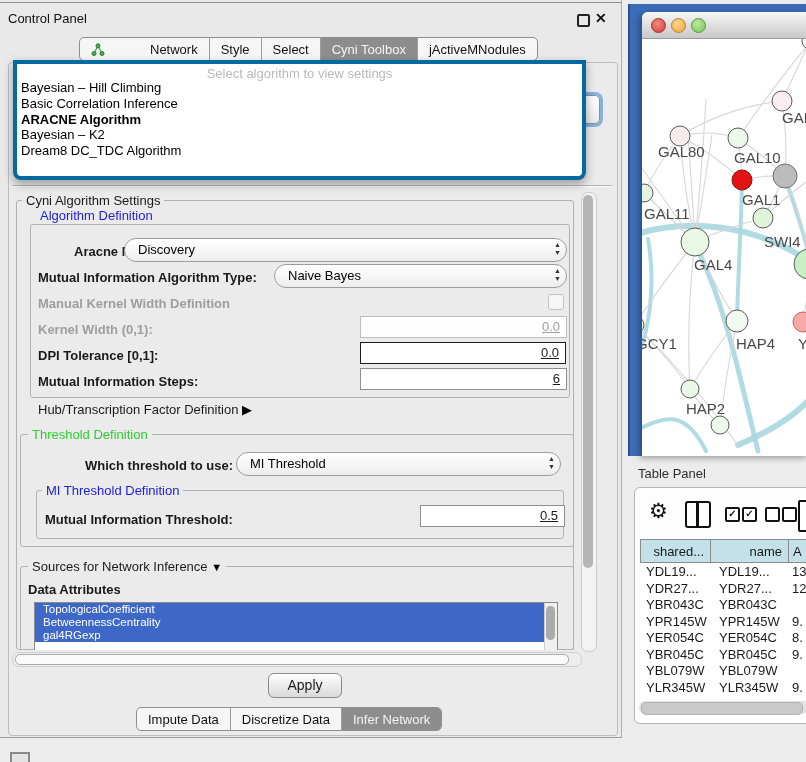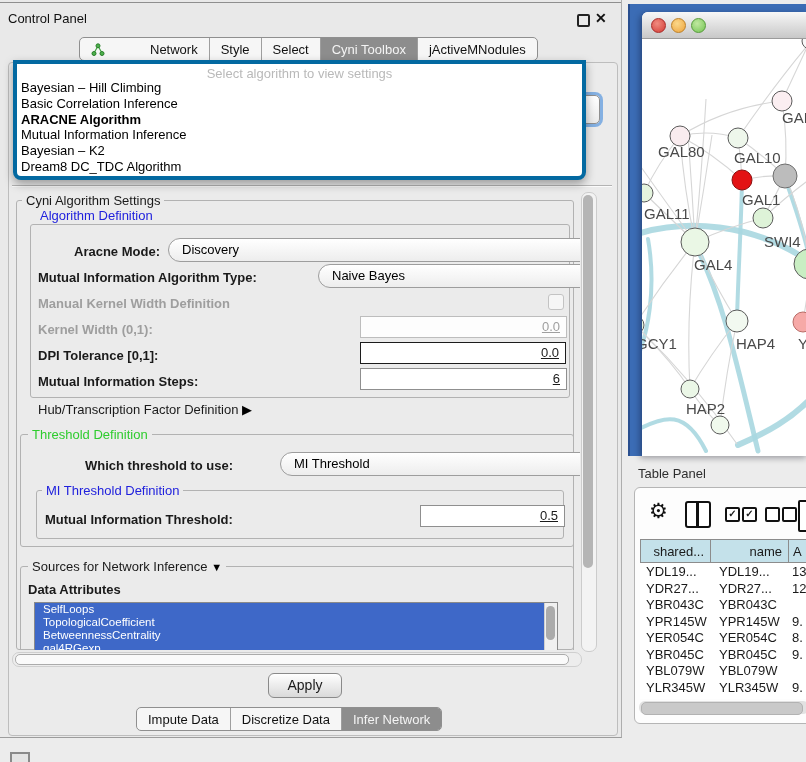--- a/index.html
+++ b/index.html
@@ -42,21 +42,21 @@
   #settings{left:12px;top:192px;width:568px;height:458px;overflow:hidden;}
   .group{position:absolute;border:1px solid #b2b2b2;border-radius:3px;}
   .group-label{position:absolute;background:#ebebeb;padding:0 4px;font-size:13px;white-space:nowrap;}
   .blue{color:#2021dd;}
   .green{color:#2ecc2e;}
   .lbl{position:absolute;font-size:13px;font-weight:bold;color:#1a1a1a;white-space:nowrap;}
   .lbl.dis{color:#9e9e9e;}
   .plain{font-weight:normal;}
 
   .combo{position:absolute;height:22px;background:linear-gradient(#ffffff,#ededed);
-    border:1px solid #9d9d9d;border-radius:12px;cursor:pointer;margin-left:44px;}
+    border:1px solid #9d9d9d;border-radius:12px;cursor:pointer;}
   .combo .txt{position:absolute;left:13px;top:3px;font-size:13px;color:#000;}
   .combo .arrows{position:absolute;right:5px;top:2px;font-size:7px;line-height:8px;color:#333;text-align:center;}
 
   .field{position:absolute;height:18px;background:#fff;border:1px solid #8f8f8f;
     font-size:13px;text-align:right;padding:2px 6px 0 0;text-decoration:underline;}
   .field.dis{color:#9f9f9f;border-color:#bdbdbd;background:#fdfdfd;}
   .field.strong{border:1.5px solid #1c1c1c;}
 
   #kernel-checkbox{left:536px;top:102px;width:14px;height:14px;border:1px solid #c3c3c3;border-radius:3px;background:#f6f6f6;}
   .tri{font-size:11px;color:#000;}
@@ -153,21 +153,20 @@
     <div id="content-frame" class="abs"></div>
     <div id="frag-combo" class="abs"></div>
     <div id="mid-line" class="abs"></div>
 
     <div id="algo-popup" class="abs">
       <div id="popup-placeholder">Select algorithm to view settings</div>
       <div id="popup-list">
           <div class="pitem">Bayesian – Hill Climbing</div>
           <div class="pitem">Basic Correlation Inference</div>
           <div class="pitem bold">ARACNE Algorithm</div>
-          <div class="pitem">Mutual Information Inference</div>
           <div class="pitem">Bayesian – K2</div>
           <div class="pitem">Dream8 DC_TDC Algorithm</div>
         </div>
     </div>
 
     <div id="settings" class="abs">
       <div class="group" style="left:4px;top:8px;width:556px;height:448px;"></div>
       <div class="group-label" style="left:10px;top:1px;">Cyni Algorithm Settings</div>
 
       <div class="group" style="left:18px;top:32px;width:538px;height:172px;"></div>
@@ -218,21 +217,20 @@
       <div class="field" style="left:408px;top:313px;width:137px;">0.5</div>
 
       <div class="group" style="left:8px;top:374px;width:552px;height:90px;"></div>
       <div class="group-label plain" style="left:16px;top:367px;">
         <span>Sources for Network Inference</span>
         <span class="tri"> ▼</span>
       </div>
       <div class="lbl" style="left:16px;top:390px;">Data Attributes</div>
       <div id="attr-list" class="abs">
         <div id="attr-items">
-            <div class="attr-item">SelfLoops</div>
             <div class="attr-item">TopologicalCoefficient</div>
             <div class="attr-item">BetweennessCentrality</div>
             <div class="attr-item">gal4RGexp</div>
           </div>
         <div id="attr-scroll">
             <div id="attr-thumb"></div>
           </div>
       </div>
     </div>
 

